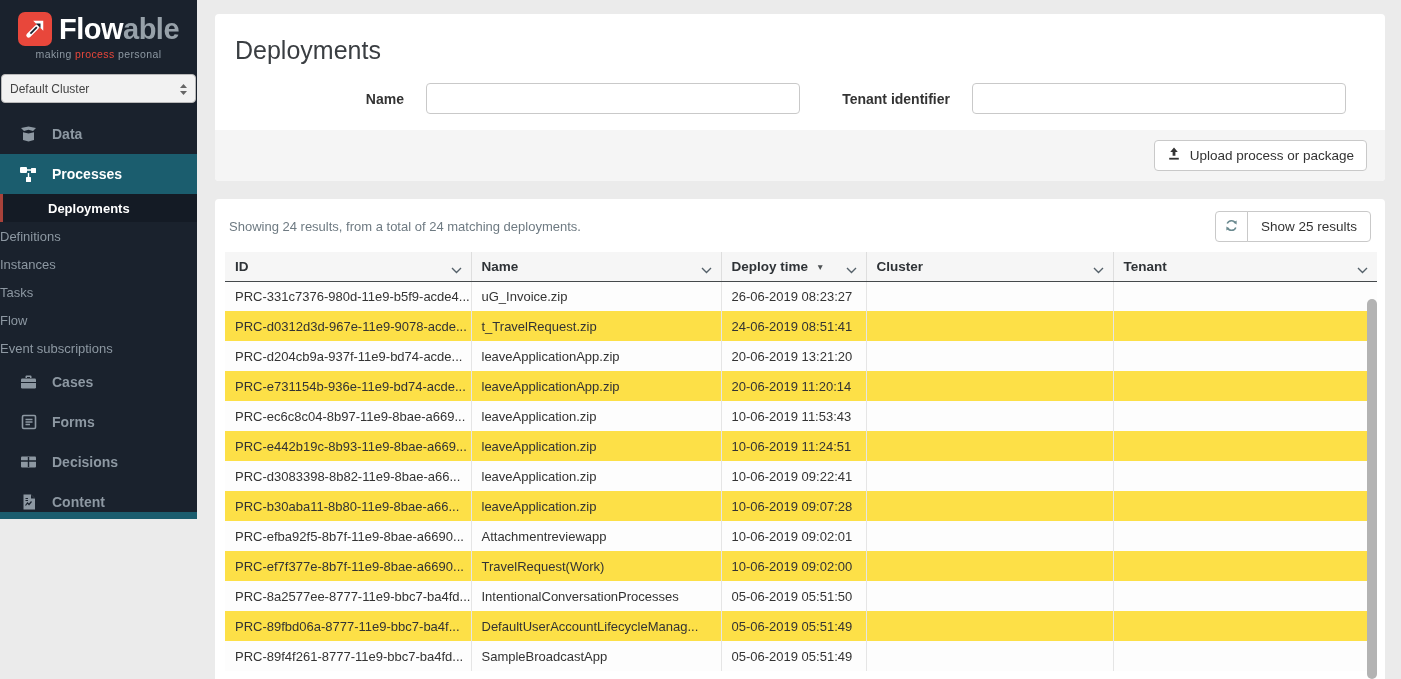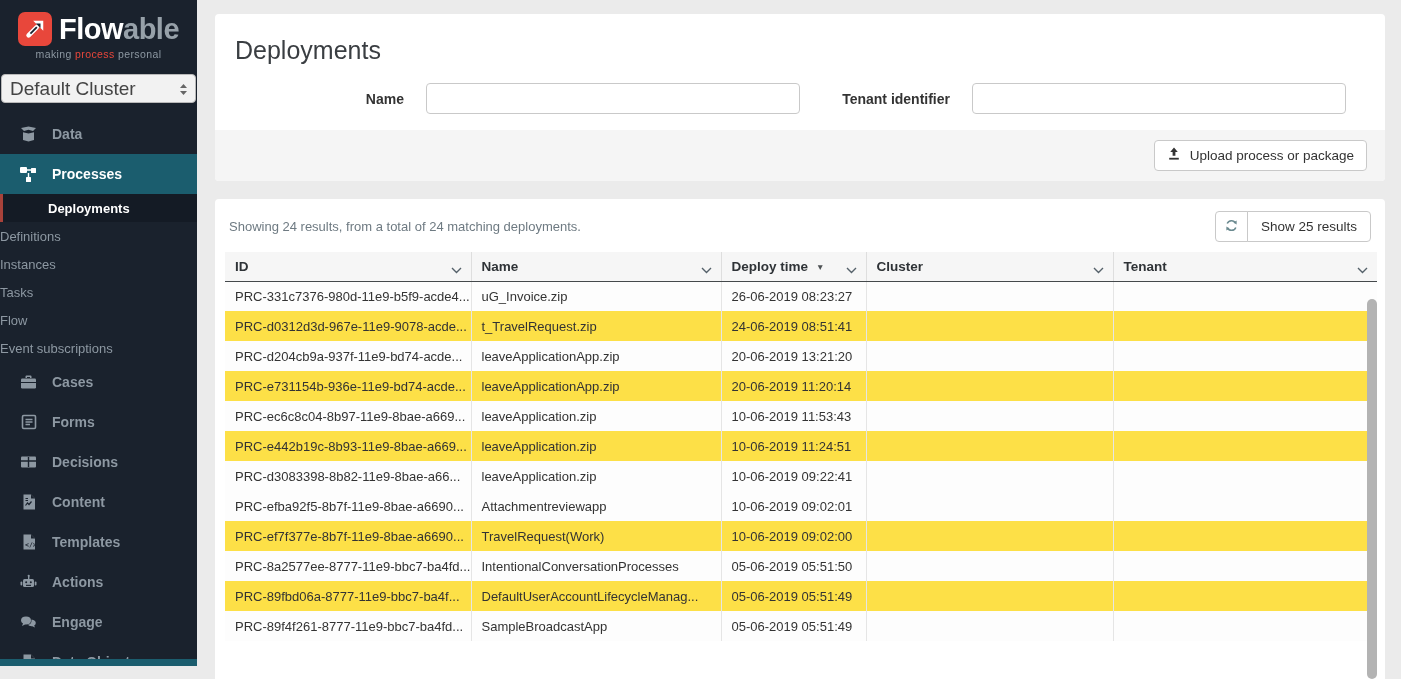--- a/index.html
+++ b/index.html
@@ -5,39 +5,39 @@
   * { box-sizing: border-box; }
   html,body { margin:0; padding:0; }
   body {
     width:1401px; height:679px; overflow:hidden;
     font-family:"Liberation Sans", sans-serif;
     background:#ebebeb; display:flex;
   }
 
   
   .sidebar {
-    width:197px; flex:0 0 197px; height:666px;
+    width:197px; flex:0 0 197px; height:519px;
     background:#1a222d; color:#8d98a2; position:relative; overflow:hidden;
   }
   .logo-block { padding:12px 8px 6px; text-align:center; }
   .logo-row { display:flex; align-items:center; justify-content:center; gap:7px; }
   .logo-mark {
     width:34px; height:34px; border-radius:7px; background:#e8473b;
     display:flex; align-items:center; justify-content:center; flex:0 0 34px;
   }
   .logo-text { font-size:29px; font-weight:700; letter-spacing:-0.5px; line-height:1; }
   .logo-text .flow { color:#ffffff; }
   .logo-text .able { color:#97a1a9; }
   .tagline { font-size:10.5px; margin-top:2px; color:#8d98a2; letter-spacing:0.4px; }
   .tagline .accent { color:#e8473b; }
 
   .cluster-wrap { position:relative; margin:8px 1px 0; }
   .cluster-select {
     width:100%; height:29px; background:#f2f2f2; border:1px solid #b9b9b9;
-    border-radius:4px; font-family:"Liberation Sans",sans-serif; font-size:19px;
+    border-radius:4px; font-family:"Liberation Sans",sans-serif; font-size:12px;
     color:#444; padding:0 22px 0 8px; appearance:none; -webkit-appearance:none;
   }
   .cluster-arrows { position:absolute; right:7px; top:8px; pointer-events:none; }
 
   .nav { margin-top:11px; }
   .nav-item {
     height:40px; display:flex; align-items:center; gap:15px;
     padding-left:20px; font-size:14px; font-weight:600; color:#8d98a2; cursor:pointer;
   }
   .nav-item .ico { width:17px; display:flex; justify-content:center; color:#8d98a2; }
@@ -404,20 +404,27 @@
     <td></td>
     <td></td>
   </tr>
             <tr class="odd">
     <td>PRC-d3083398-8b82-11e9-8bae-a66...</td>
     <td>leaveApplication.zip</td>
     <td>10-06-2019 09:22:41</td>
     <td></td>
     <td></td>
   </tr>
+            <tr class="even">
+    <td>PRC-b30aba11-8b80-11e9-8bae-a66...</td>
+    <td>leaveApplication.zip</td>
+    <td>10-06-2019 09:07:28</td>
+    <td></td>
+    <td></td>
+  </tr>
             <tr class="odd">
     <td>PRC-efba92f5-8b7f-11e9-8bae-a6690...</td>
     <td>Attachmentreviewapp</td>
     <td>10-06-2019 09:02:01</td>
     <td></td>
     <td></td>
   </tr>
             <tr class="even">
     <td>PRC-ef7f377e-8b7f-11e9-8bae-a6690...</td>
     <td>TravelRequest(Work)</td>

